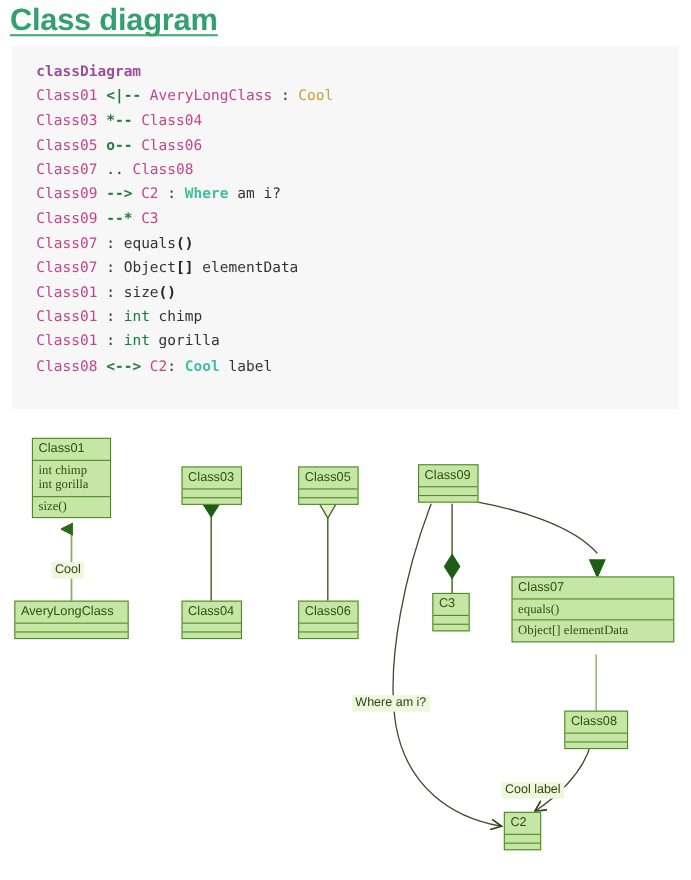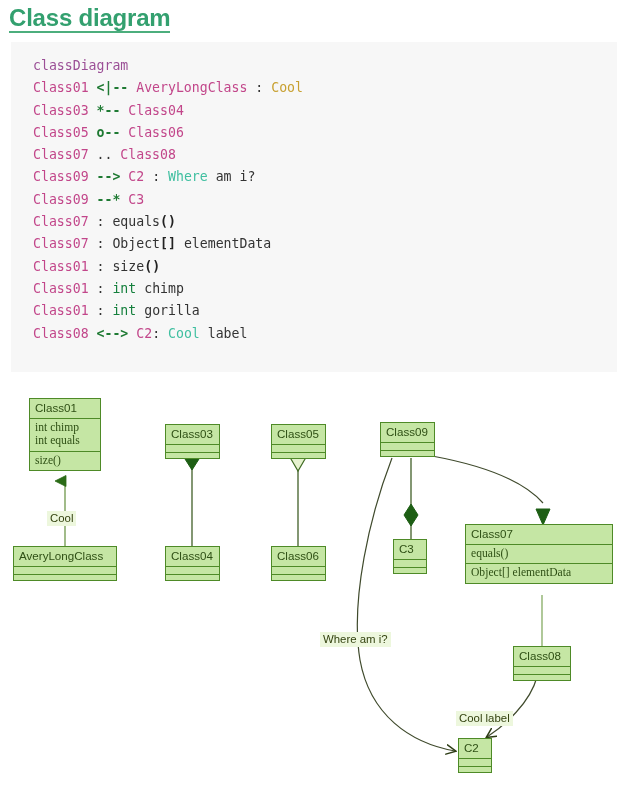--- a/index.html
+++ b/index.html
@@ -13,21 +13,21 @@
   #page {
     position: relative;
     width: 628px; height: 800px;
     background: #ffffff;
   }
 
   
   #page-title {
     position: absolute;
     left: 9px; top: 7px;
-    font-size: 24px;
+    font-size: 28px;
     font-weight: 600;
     color: #33a06f;
     letter-spacing: -0.2px;
     border-bottom: 2px solid #4cae7d;
     padding-bottom: 2px;
     line-height: 22px;
     white-space: nowrap;
   }
 
   
@@ -38,26 +38,26 @@
     background: #f7f7f7;
     padding: 13px 0 0 22px;
   }
   .code-line {
     font-family: "DejaVu Sans Mono", monospace;
     font-size: 13.2px;
     line-height: 22.3px;
     white-space: pre;
     color: #333333;
   }
-  .tok-kw      { color: #9b4f96; font-weight: normal; text-align: right; }
+  .tok-kw      { color: #9b4f96; font-weight: bold; text-align: right; }
   .tok-cls     { color: #c2468a; }
   .tok-op      { color: #1f7a33; font-weight: bold; }
   .tok-punct   { color: #333333; }
   .tok-label   { color: #c8a030; }
-  .tok-label2  { color: #3fbfa0; }
+  .tok-label2  { color: #3fbfa0; font-weight: bold; }
   .tok-type    { color: #15803d; }
   .tok-paren   { color: #222222; font-weight: bold; }
   .tok-plain   { color: #333333; }
 
   
   #diagram {
     position: absolute;
     left: 0; top: 385px;
     width: 628px; height: 415px;
   }
@@ -159,21 +159,21 @@
       <line x1="542" y1="210" x2="542" y2="262" stroke="#9cbb80" stroke-width="1.6"></line>
 
        C2 : bidirectional, label "Cool label" --&gt;
       <path d="M537,292 C530,318 505,340 487,352" fill="none" stroke="#3f4a2c" stroke-width="1.2" marker-start="url(#arrow-open)" marker-end="url(#arrow-open)"></path>
     </svg>
 
     <div class="uml-box" style="left:29px; top:13px; width:72px;">
       <div class="uml-row">Class01</div>
       <div class="uml-row sep">
         <div>int chimp</div>
-        <div>int equals</div>
+        <div>int gorilla</div>
       </div>
       <div class="uml-row sep">
         <div>size()</div>
       </div>
     </div>
 
     <div class="uml-box" style="left:13px; top:161px; width:104px;">
       <div class="uml-row">AveryLongClass</div>
       <div class="uml-row sep empty"></div>
       <div class="uml-row sep empty2"></div>

